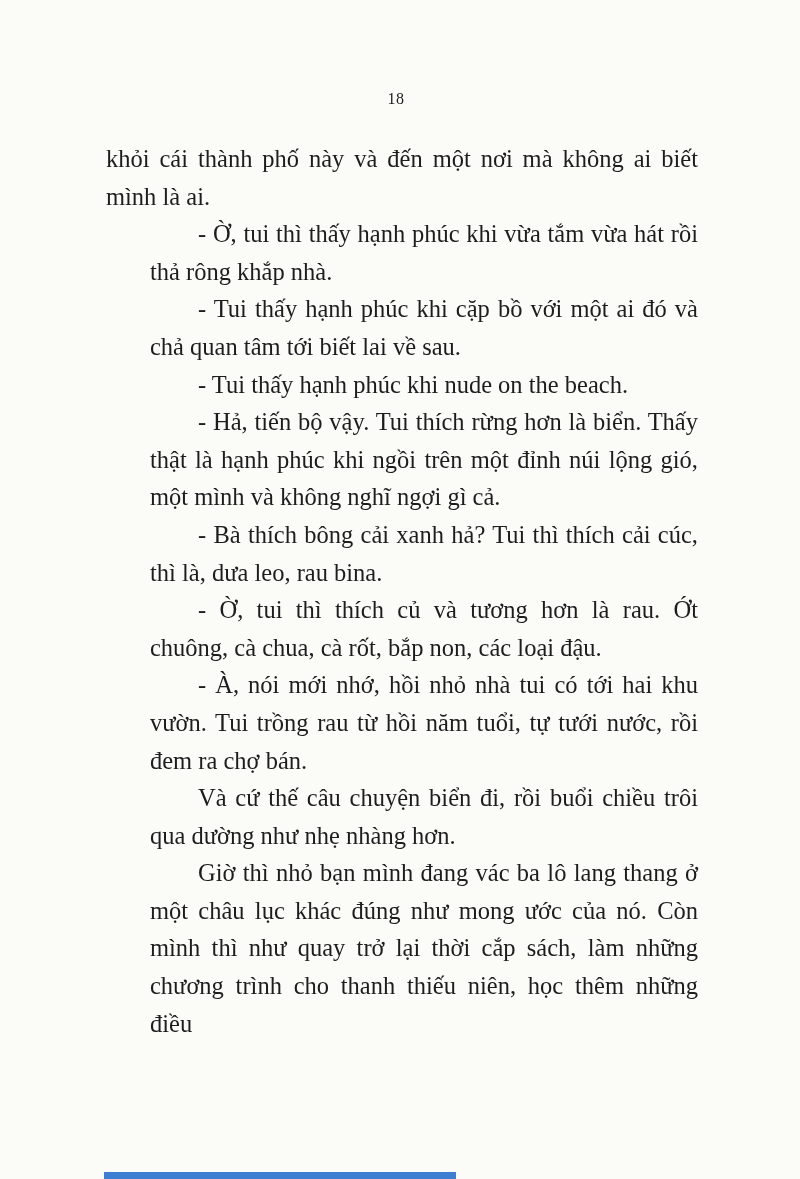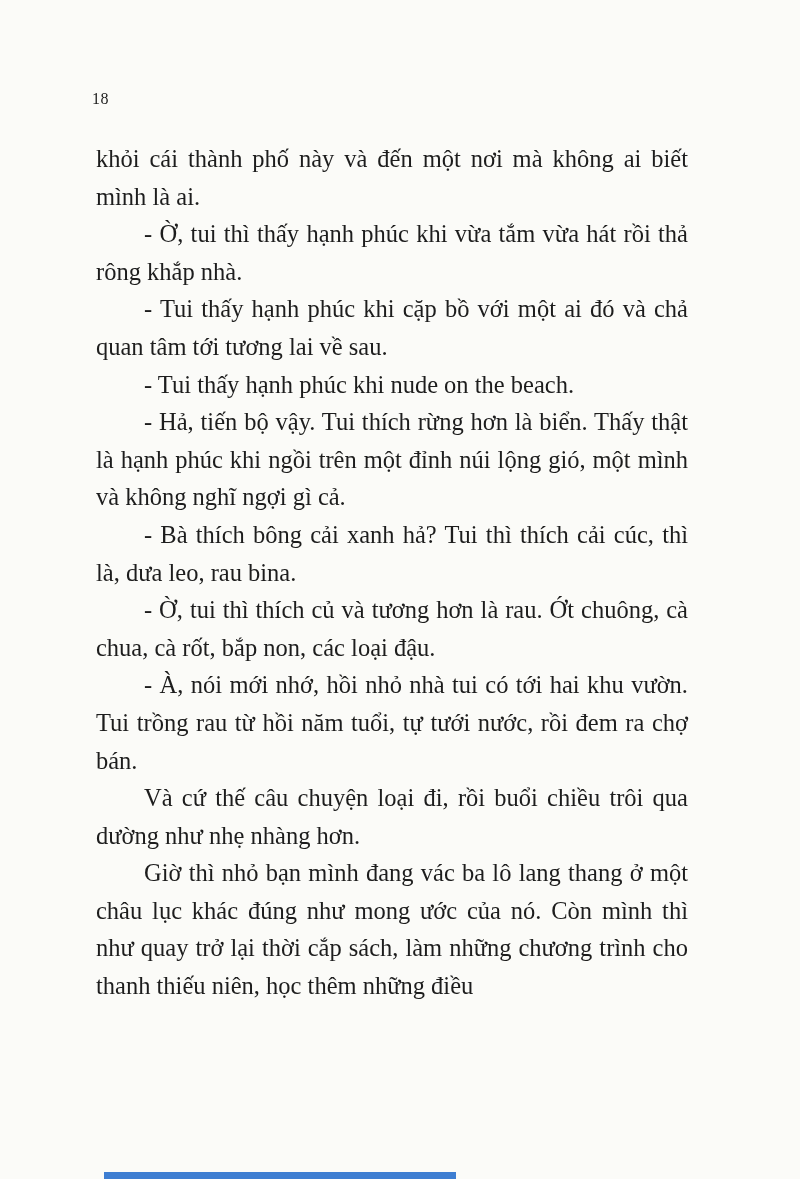--- a/index.html
+++ b/index.html
@@ -11,52 +11,53 @@
     height: 1179px;
     background: #fbfbf8;
     font-family: "Liberation Serif", serif;
     color: #1d1d1d;
     position: relative;
     overflow: hidden;
   }
   .page-header {
     position: absolute;
     top: 90px;
-    left: 92px;
+    left: 100px;
     width: 592px;
     display: flex;
-    justify-content: space-between;
+    justify-content: center;
     align-items: baseline;
     gap: 35px;
   }
   .page-number {
     font-size: 16px;
     letter-spacing: 0.5px;
   }
   .running-title {
     font-size: 16.5px;
     letter-spacing: 0.9px;
     white-space: nowrap;
   }
   .page-body {
     position: absolute;
     top: 140px;
-    left: 96px;
+    left: 106px;
     width: 592px;
     font-size: 24.5px;
     line-height: 37.6px;
     text-align: justify;
     text-justify: inter-word;
   }
   .page-body p {
     margin: 0;
     padding: 0;
   }
   .page-body p.indent {
     text-indent: 48px;
+    margin-left: 44px;
   }
   .page-body .italic {
   }
   .blue-strip {
     position: absolute;
     left: 104px;
     bottom: 0;
     width: 352px;
     height: 7px;
   }
@@ -64,23 +65,23 @@
 </head>
 <body style="background: rgb(251, 251, 248); color: rgb(29, 29, 29);">
 
 <header class="page-header">
   <span class="page-number">18</span>
 </header>
 
 <main class="page-body">
     <p><span>khỏi cái thành phố này và đến một nơi mà không ai biết mình là ai.</span></p>
     <p class="indent"><span>- Ờ, tui thì thấy hạnh phúc khi vừa tắm vừa hát rồi thả rông khắp nhà.</span></p>
-    <p class="indent"><span>- Tui thấy hạnh phúc khi cặp bồ với một ai đó và chả quan tâm tới tương lai về sau.</span></p>
+    <p class="indent"><span>- Tui thấy hạnh phúc khi cặp bồ với một ai đó và chả quan tâm tới biết lai về sau.</span></p>
     <p class="indent"><span>- Tui thấy hạnh phúc khi </span><span class="italic">nude on the beach.</span></p>
     <p class="indent"><span>- Hả, tiến bộ vậy. Tui thích rừng hơn là biển. Thấy thật là hạnh phúc khi ngồi trên một đỉnh núi lộng gió, một mình và không nghĩ ngợi gì cả.</span></p>
     <p class="indent"><span>- Bà thích bông cải xanh hả? Tui thì thích cải cúc, thì là, dưa leo, rau bina.</span></p>
     <p class="indent"><span>- Ờ, tui thì thích củ và tương hơn là rau. Ớt chuông, cà chua, cà rốt, bắp non, các loại đậu.</span></p>
     <p class="indent"><span>- À, nói mới nhớ, hồi nhỏ nhà tui có tới hai khu vườn. Tui trồng rau từ hồi năm tuổi, tự tưới nước, rồi đem ra chợ bán.</span></p>
-    <p class="indent"><span>Và cứ thế câu chuyện loại đi, rồi buổi chiều trôi qua dường như nhẹ nhàng hơn.</span></p>
+    <p class="indent"><span>Và cứ thế câu chuyện biển đi, rồi buổi chiều trôi qua dường như nhẹ nhàng hơn.</span></p>
     <p class="indent"><span>Giờ thì nhỏ bạn mình đang vác ba lô lang thang ở một châu lục khác đúng như mong ước của nó. Còn mình thì như quay trở lại thời cắp sách, làm những chương trình cho thanh thiếu niên, học thêm những điều</span></p>
   </main>
 
 <div class="blue-strip" style="background: rgb(62, 126, 210);"></div>
 
 </body></html>

